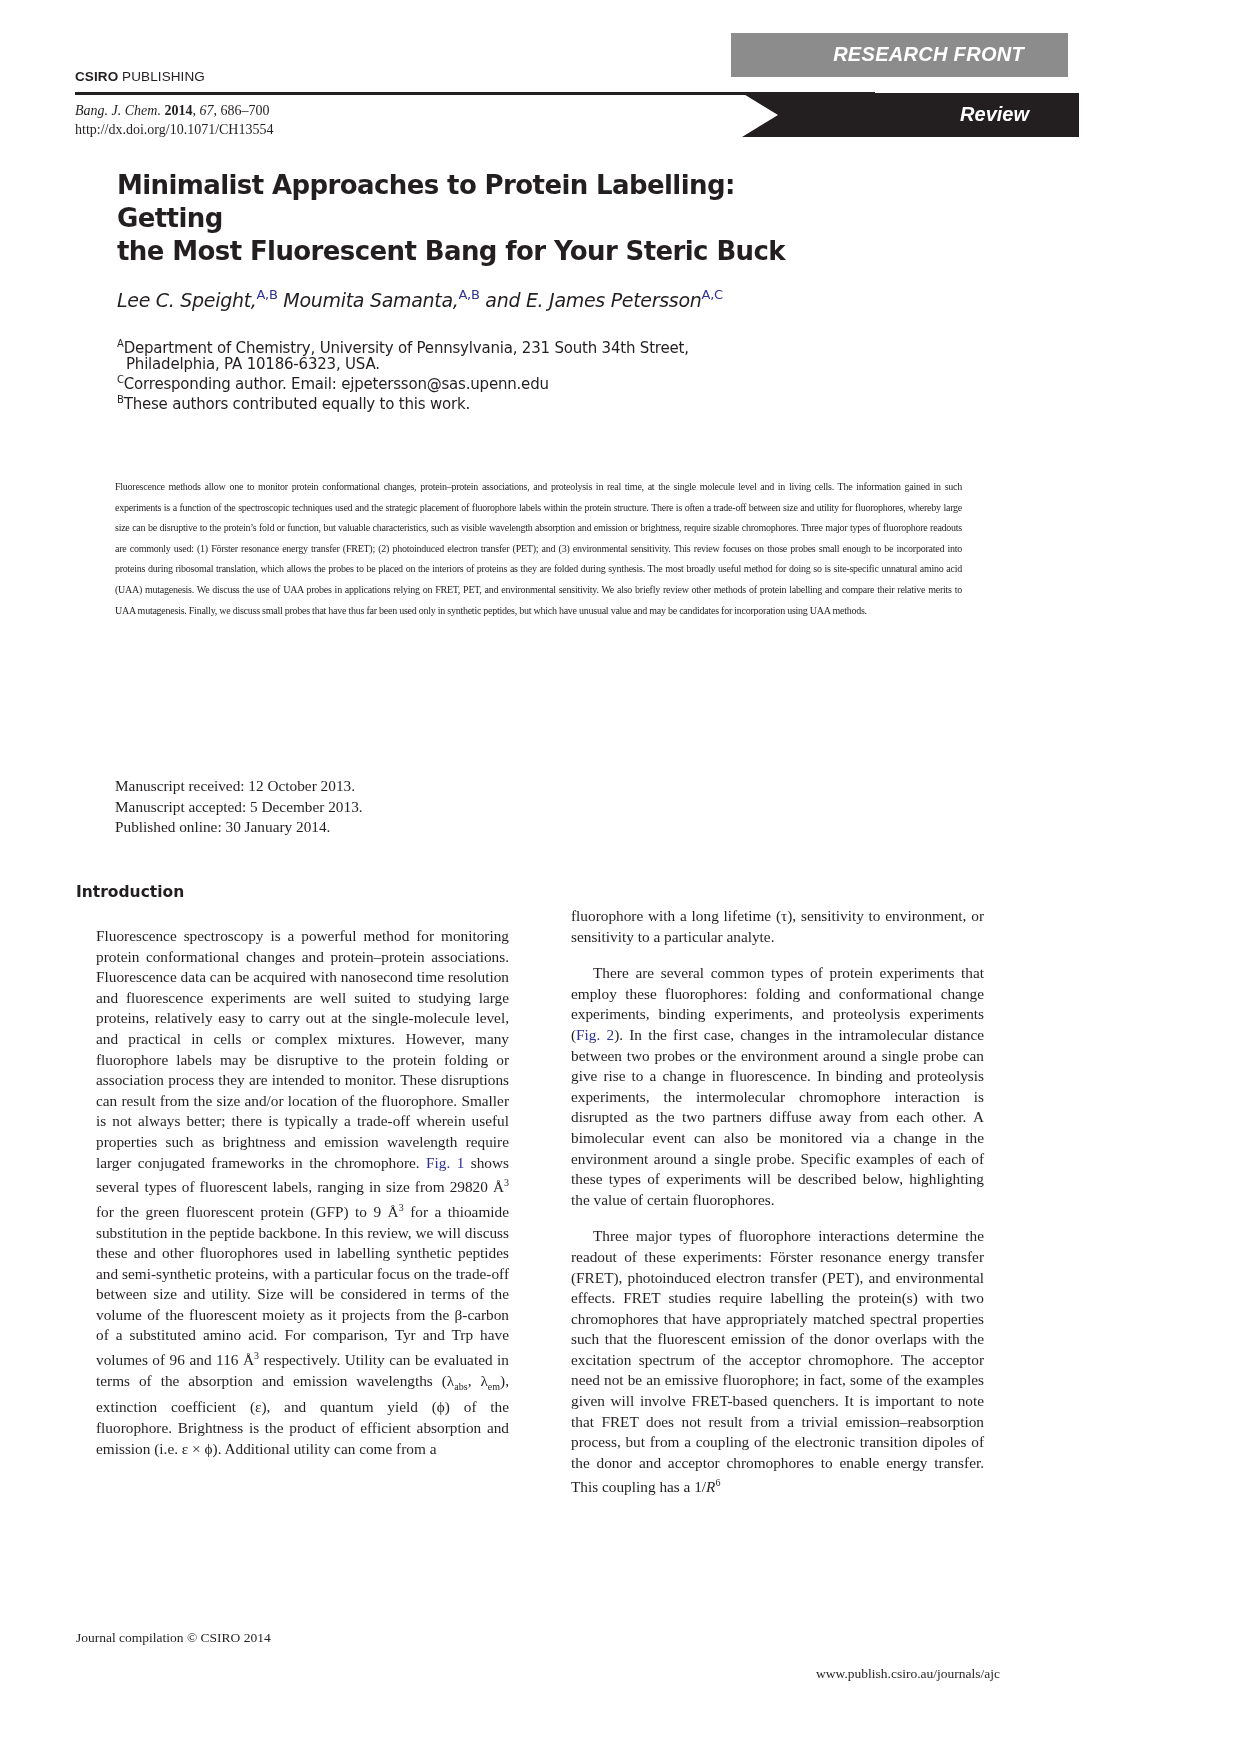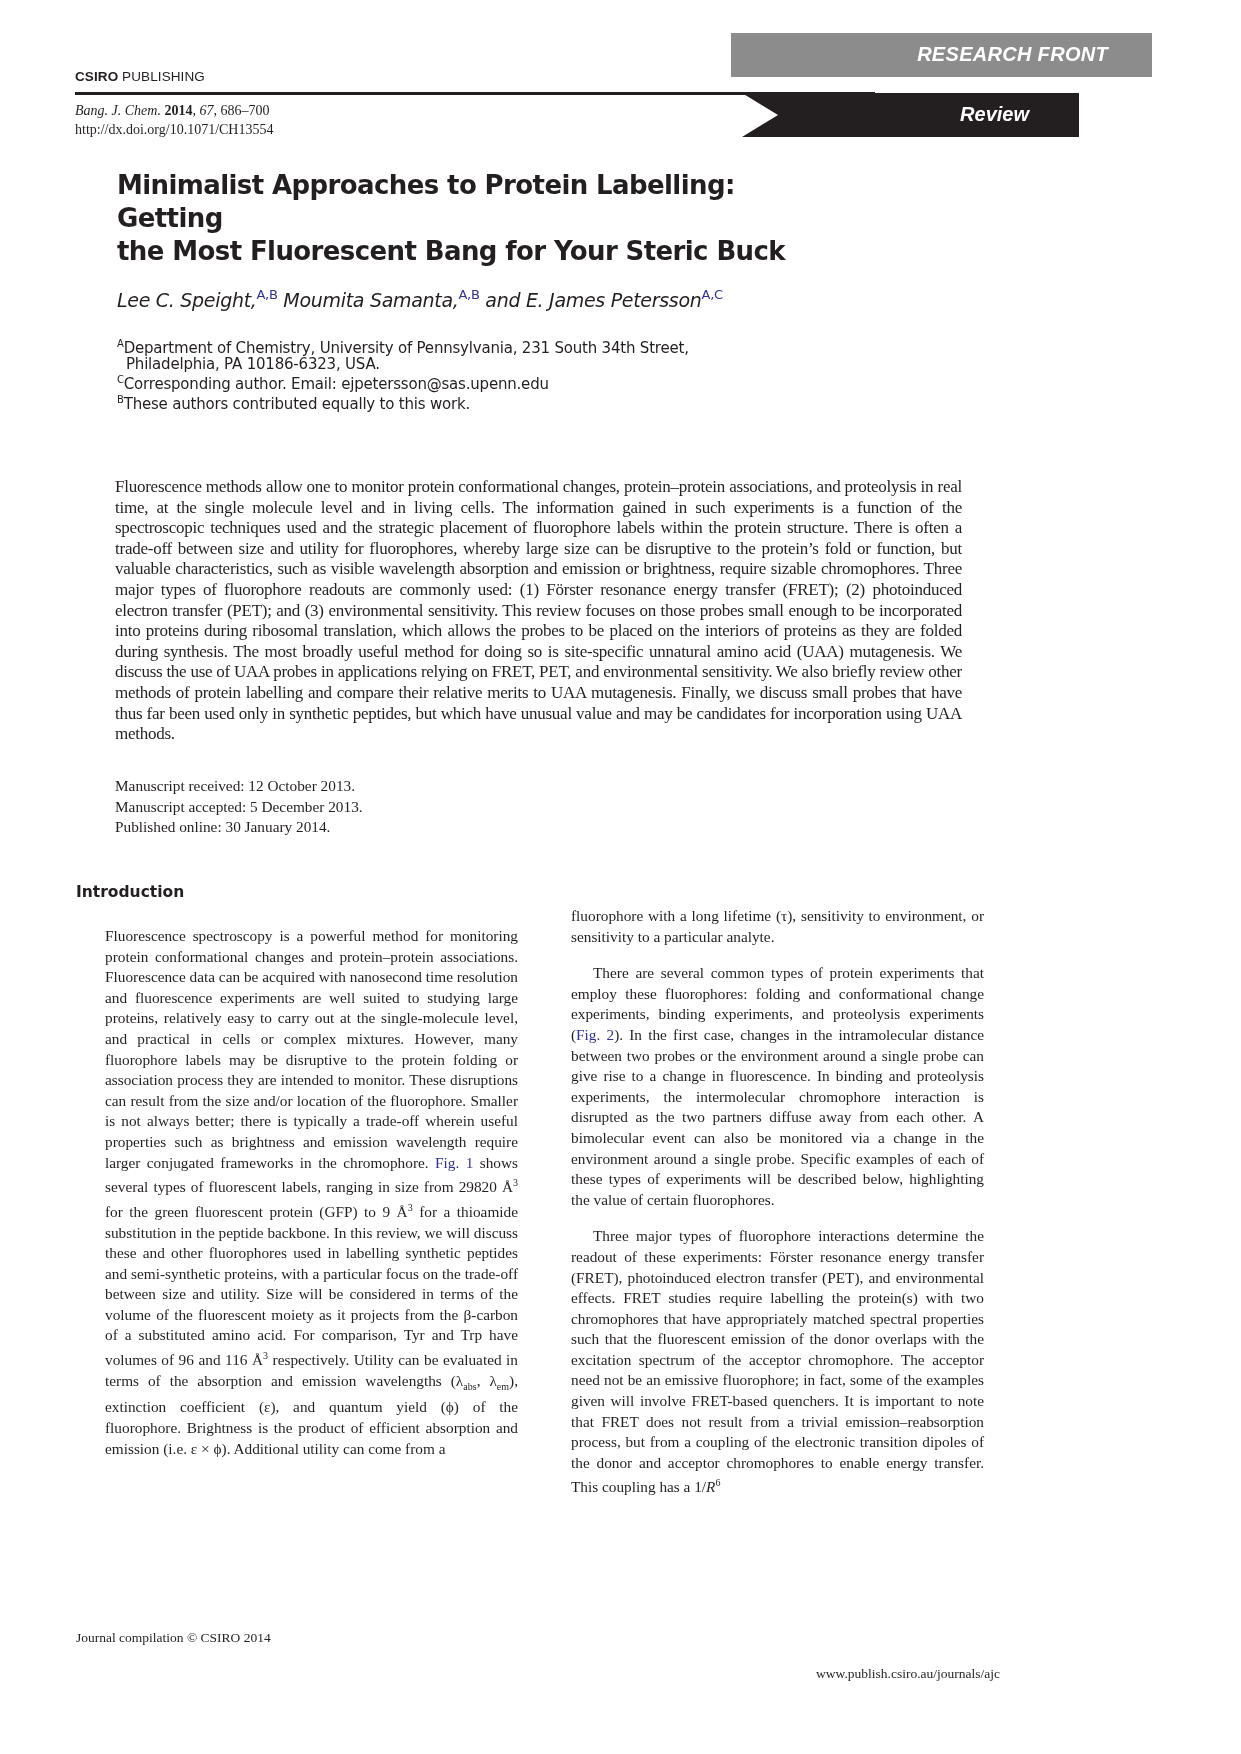--- a/index.html
+++ b/index.html
@@ -6,46 +6,46 @@
   body { width: 1241px; height: 1754px; position: relative; overflow: hidden; color: #231f20; }
   .abs { position: absolute; }
   .sans { font-family: "Liberation Sans", "DejaVu Sans", sans-serif; }
   .serif { font-family: "Liberation Serif", "DejaVu Serif", serif; }
   .humanist { font-family: "DejaVu Sans", "Liberation Sans", sans-serif; }
 
   
   #publisher { left: 75px; top: 69px; font-size: 13.5px; letter-spacing: 0.1px; }
   #publisher b { font-weight: 700; }
   #header-rule { left: 75px; top: 92px; width: 800px; height: 3px; background: #231f20; }
-  #research-front { left: 731px; top: 33px; width: 421px; height: 44px; background: #8c8c8c; }
+  #research-front { left: 731px; top: 33px; width: 337px; height: 44px; background: #8c8c8c; }
   #research-front span { position: absolute; right: 44px; top: 10px; color: #fff; font-size: 20px; font-weight: 700; font-style: italic; letter-spacing: 0.3px; }
   #review-band { left: 742px; top: 93px; width: 337px; height: 44px; }
   #review-band svg { position: absolute; left: 0; top: 0; }
   #review-band span { position: absolute; right: 50px; top: 10px; color: #fff; font-size: 20px; font-weight: 700; font-style: italic; }
   #journal-info { left: 75px; top: 101px; font-size: 14px; line-height: 19px; }
   #journal-info i { font-style: italic; }
 
   
   #title { left: 117px; top: 169px; width: 700px; font-size: 26px; line-height: 33px; font-weight: 700; letter-spacing: -0.6px; color: #231f20; }
 
   
   #authors { left: 117px; top: 287px; font-size: 19px; font-style: italic; letter-spacing: -0.3px; }
   #authors sup { color: #2e3192; font-style: normal; font-size: 13px; vertical-align: 8px; }
   #affiliations { left: 117px; top: 336px; font-size: 15px; line-height: 16px; letter-spacing: -0.2px; }
   #affiliations sup { font-size: 10px; vertical-align: 6px; }
   .aff-indent { padding-left: 9px; }
 
   
-  #abstract { left: 115px; top: 477px; width: 847px; font-size: 17px; line-height: 20.6px; text-align: justify; letter-spacing: -0.25px; }
+  #abstract { left: 115px; top: 477px; width: 847px; font-size: 10px; line-height: 20.6px; text-align: justify; letter-spacing: -0.25px; }
   #dates { left: 115px; top: 776px; font-size: 15.3px; line-height: 20.6px; }
 
   
   #intro-heading { left: 76px; top: 883px; font-size: 15.5px; font-weight: 700; }
   .col { width: 445px; font-size: 15.3px; line-height: 20.6px; text-align: justify; }
-  #col-left { left: 89px; top: 910px; font-family: Liberation Serif, serif; }
+  #col-left { left: 80px; top: 910px; font-family: Liberation Serif, serif; }
   #col-right { left: 555px; top: 890px; }
   .col p { margin: 16px; }
   .col p.indent { text-indent: 22px; }
   .link { color: #2e3192; }
   sub { font-size: 10px; }
   sup.small { font-size: 10px; }
 
   
   #footer-left { left: 76px; top: 1630px; font-size: 13.5px; }
   #footer-right { right: 241px; top: 1630px; font-size: 13.5px; margin-top: 36px; }

